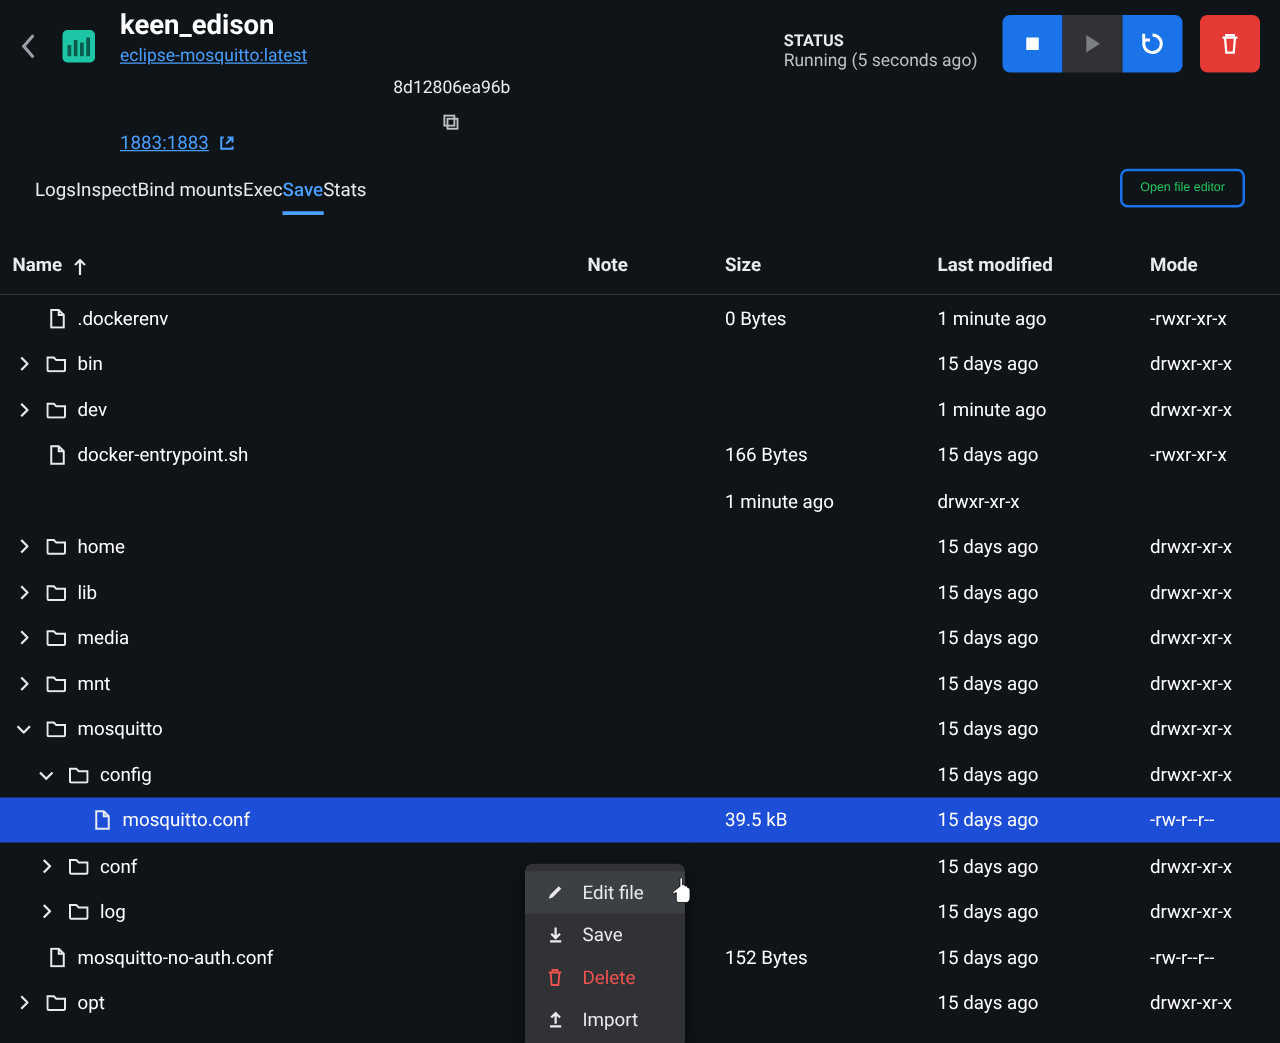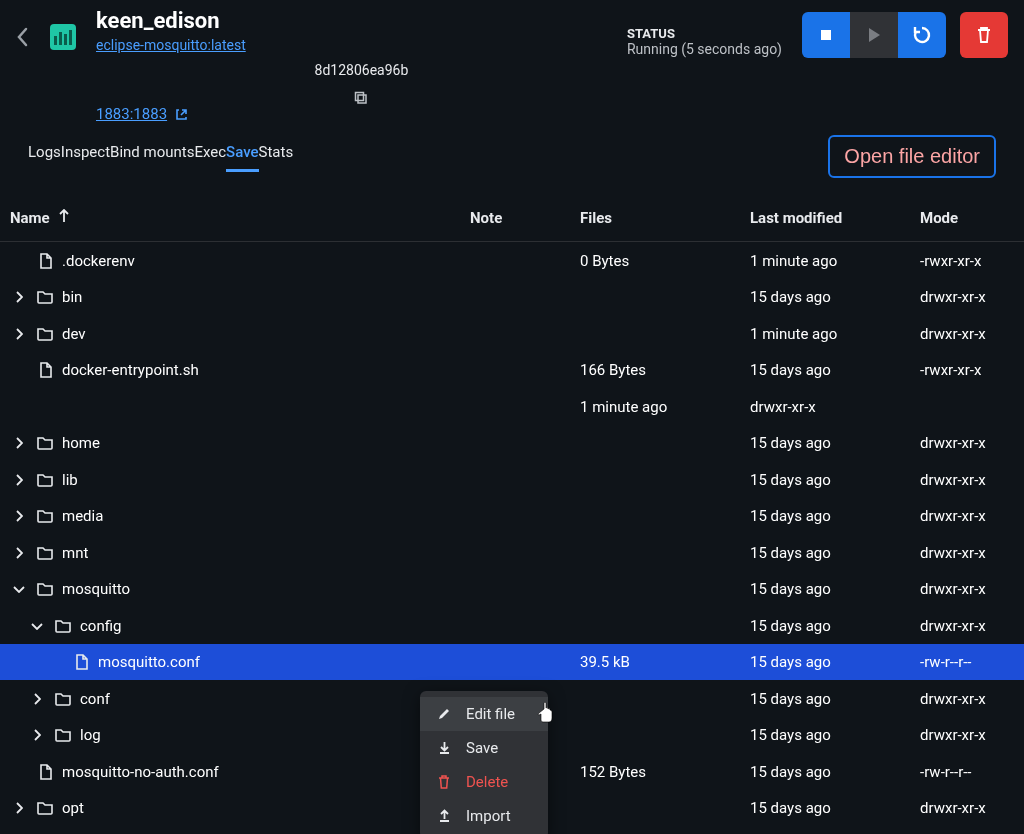--- a/index.html
+++ b/index.html
@@ -66,42 +66,42 @@
   .rounded { border-radius:6px;}
   .ml-gap { margin-left: 14px; }
   .tabs {
     display:flex; align-items:flex-start; padding: 12px 28px 0 28px; border-bottom:1px solid transparent;
   }
   .tab { color:#e8eaed; padding: 8px 0; cursor:pointer; font-size:15px;}
   .tab.active { color:#4a9eff; border-bottom: 3px solid #4a9eff; font-weight:500;}
   .spacer { flex:1; }
   .open-editor-btn {
     border: 2px solid #1a73e8;
-    color:#fca5a5;
+    color:#22c55e;
     padding: 8px 14px;
     border-radius:6px;
     cursor:pointer;
-    font-size:20px;
+    font-size:10px;
     background:transparent;
   }
   .table-header, .row {
     display:grid;
     grid-template-columns: 460px 110px 170px 170px 110px;
     align-items:center;
     padding: 0 10px;
     min-height: 36px;
   }
   .table-header {
     padding-top: 30px;
     padding-bottom: 14px;
     font-weight:700;
     font-size:15px;
     border-bottom:1px solid #2c2f33;
   }
-  .name-head { display:flex; align-items:flex-start; gap:8px;}
+  .name-head { display:flex; align-items:flex-end; gap:8px;}
   .row { min-height:36.5px; font-size:15px; }
   .row.selected { background:#1d4ed8; }
   .name-cell { display:flex; align-items:center; gap:8px; }
   .chevron { width:18px; display:inline-flex; justify-content:center; color:#e8eaed; cursor:pointer;}
   .chevron.blank { visibility:hidden; }
   .icon-slot { width:18px; display:inline-flex; justify-content:center; color:#e8eaed;}
   .file-label { color:#fff; }
   .indent-1 { padding-left: 18px; }
   .indent-2 { padding-left: 36px; }
   .col { color:#fff; }
@@ -216,21 +216,21 @@
 <div class="table-header">
   <div class="name-head">
     <span>Name</span>
     <span>
       <svg width="12" height="14" viewBox="0 0 12 14">
           <path d="M6 1v12M2 5l4-4 4 4" stroke="#e8eaed" stroke-width="1.8" fill="none"></path>
         </svg>
     </span>
   </div>
   <div>Note</div>
-  <div>Files</div>
+  <div>Size</div>
   <div>Last modified</div>
   <div>Mode</div>
 </div>
 
 <div id="rows-container">
     <div class="row">
       <div class="name-cell">
         <span class="chevron blank">
           <svg width="8" height="12" viewBox="0 0 8 12">
             <path d="M2 1l5 5-5 5" stroke="#e8eaed" stroke-width="1.8" fill="none"></path>

